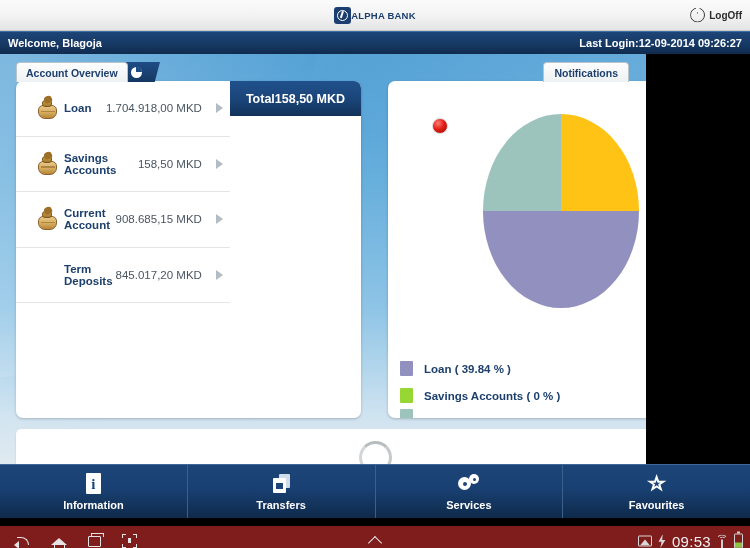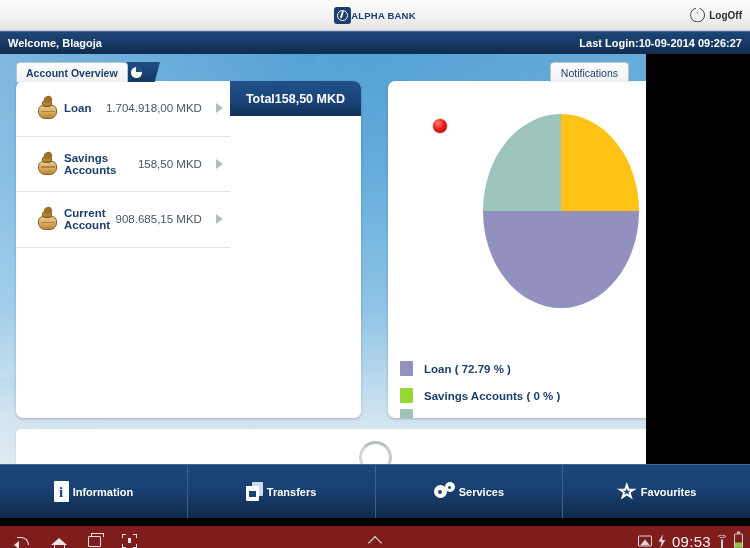--- a/index.html
+++ b/index.html
@@ -155,21 +155,21 @@
     background: linear-gradient(to bottom, #fdfdfd, #eef1f3);
     border: 1px solid #b9c3ca;
     border-bottom: none;
     border-radius: 4px 4px 0 0;
     padding: 0 10px;
     display: flex; align-items: center;
     z-index: 6;
     cursor: pointer;
   }
   .tab-notifications-label {
-    font-size: 10.5px; font-weight: normal; color: #1d3f6c;
+    font-size: 10.5px; font-weight: bold; color: #1d3f6c;
   }
 
   
   .rec-dot {
     position: absolute; left: 432px; top: 64px;
     width: 16px; height: 16px;
     border-radius: 50%;
     background: radial-gradient(circle at 36% 30%, #ff7b72 0%, #e01c13 48%, #a3110b 100%);
     border: 1.5px solid #d7d7d7;
     z-index: 8;
@@ -332,21 +332,21 @@
   
   .bottomnav {
     position: absolute; left: 0; top: 464px;
     width: 750px; height: 54px;
     background: linear-gradient(to bottom, #1d4578 0%, #194072 45%, #0f2a4a 100%);
     border-top: 1px solid #3d6899;
     display: flex;
   }
   .navitem {
     flex: 1;
-    display: flex; flex-direction: row;
+    display: flex; flex-direction: column;
     align-items: center; justify-content: center;
     gap: 4px;
     border-right: 1px solid #3a618e;
     cursor: pointer;
   }
   .navitem:last-child { border-right: none; }
   .navitem-label {
     font-size: 11px; font-weight: bold; color: #ffffff;
   }
   .navicon { height: 22px; display: flex; align-items: center; justify-content: center; }
@@ -592,21 +592,21 @@
       <div class="brand-name">ALPHA BANK</div>
     </div>
     <div class="logoff">
       <div class="power-icon"></div>
       <div class="logoff-label">LogOff</div>
     </div>
   </div>
 
   <div class="welcomebar">
     <div class="welcome-text">Welcome, Blagoja</div>
-    <div class="lastlogin-text">Last Login:10-09-2014 09:26:27</div>
+    <div class="lastlogin-text">Last Login:12-09-2014 09:26:27</div>
   </div>
 
   <div class="canvas">
 
     <div class="tab-overview">
       <span class="tab-overview-label">Account Overview</span>
     </div>
     <div class="tab-chartbtn">
       <span class="pie-glyph"></span>
     </div>
@@ -656,20 +656,28 @@
                 <div class="knot"></div>
             </div>
           </div>
           <div class="acct-label">Current Account</div>
           <div class="acct-amount">908.685,15 MKD</div>
           <div class="acct-arrow">
               <i></i>
             </div>
         </div>
 
+        <div class="acct-row">
+          <div class="acct-icon-slot"></div>
+          <div class="acct-label">Term Deposits</div>
+          <div class="acct-amount">845.017,20 MKD</div>
+          <div class="acct-arrow">
+              <i></i>
+            </div>
+        </div>
 
         <div class="acct-spacer"></div>
       </div>
 
       <div class="acct-total">
         <div class="acct-total-label">Total</div>
         <div class="acct-total-amount">158,50 MKD</div>
       </div>
     </div>
 
@@ -687,21 +695,21 @@
             <path id="slice-c" d="M 0 0 L -78 0 A 78 97 0 0 1 0 -97 Z" fill="#9cc4bd"></path>
 
             <path id="slice-a" d="M 0 0 L 78 0 A 78 97 0 0 1 -78 0 Z" fill="#9190bf"></path>
           </g>
         </svg>
       </div>
 
       <div class="legend">
         <div class="legend-row">
           <span class="legend-sw" id="sw0" style="background: rgb(145, 144, 191);"></span>
-          <span class="legend-text">Loan ( 72.79 % )</span>
+          <span class="legend-text">Loan ( 39.84 % )</span>
         </div>
         <div class="legend-row">
           <span class="legend-sw" id="sw1" style="background: rgb(151, 215, 51);"></span>
           <span class="legend-text">Savings Accounts ( 0 % )</span>
         </div>
         <div class="legend-clip">
           <span class="legend-sw" id="sw2" style="background: rgb(156, 196, 189);"></span>
         </div>
       </div>
     </div>

